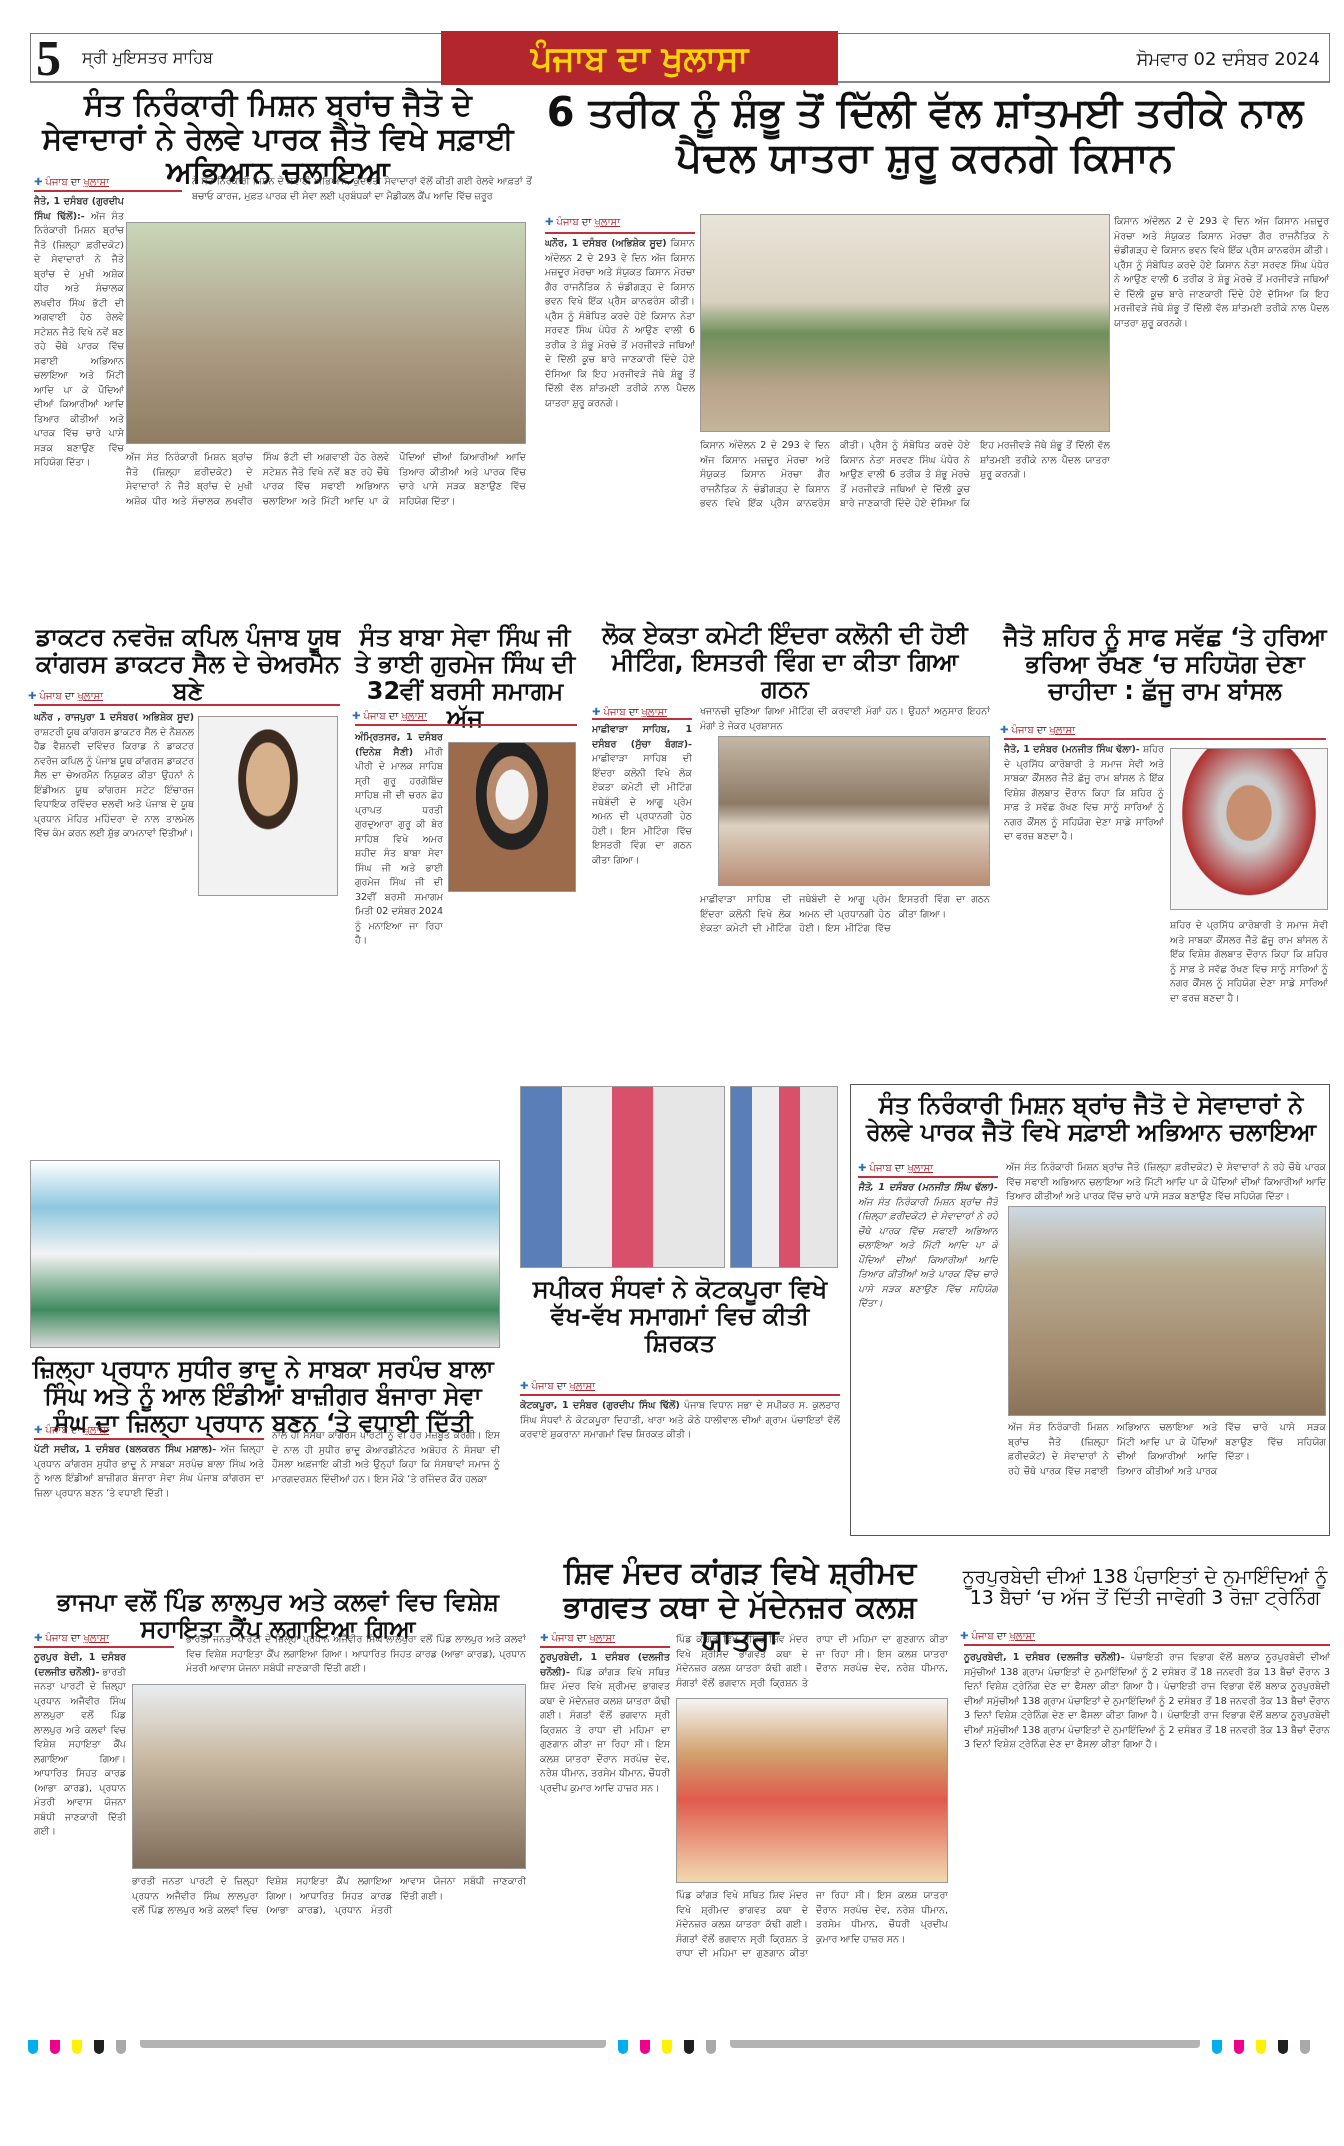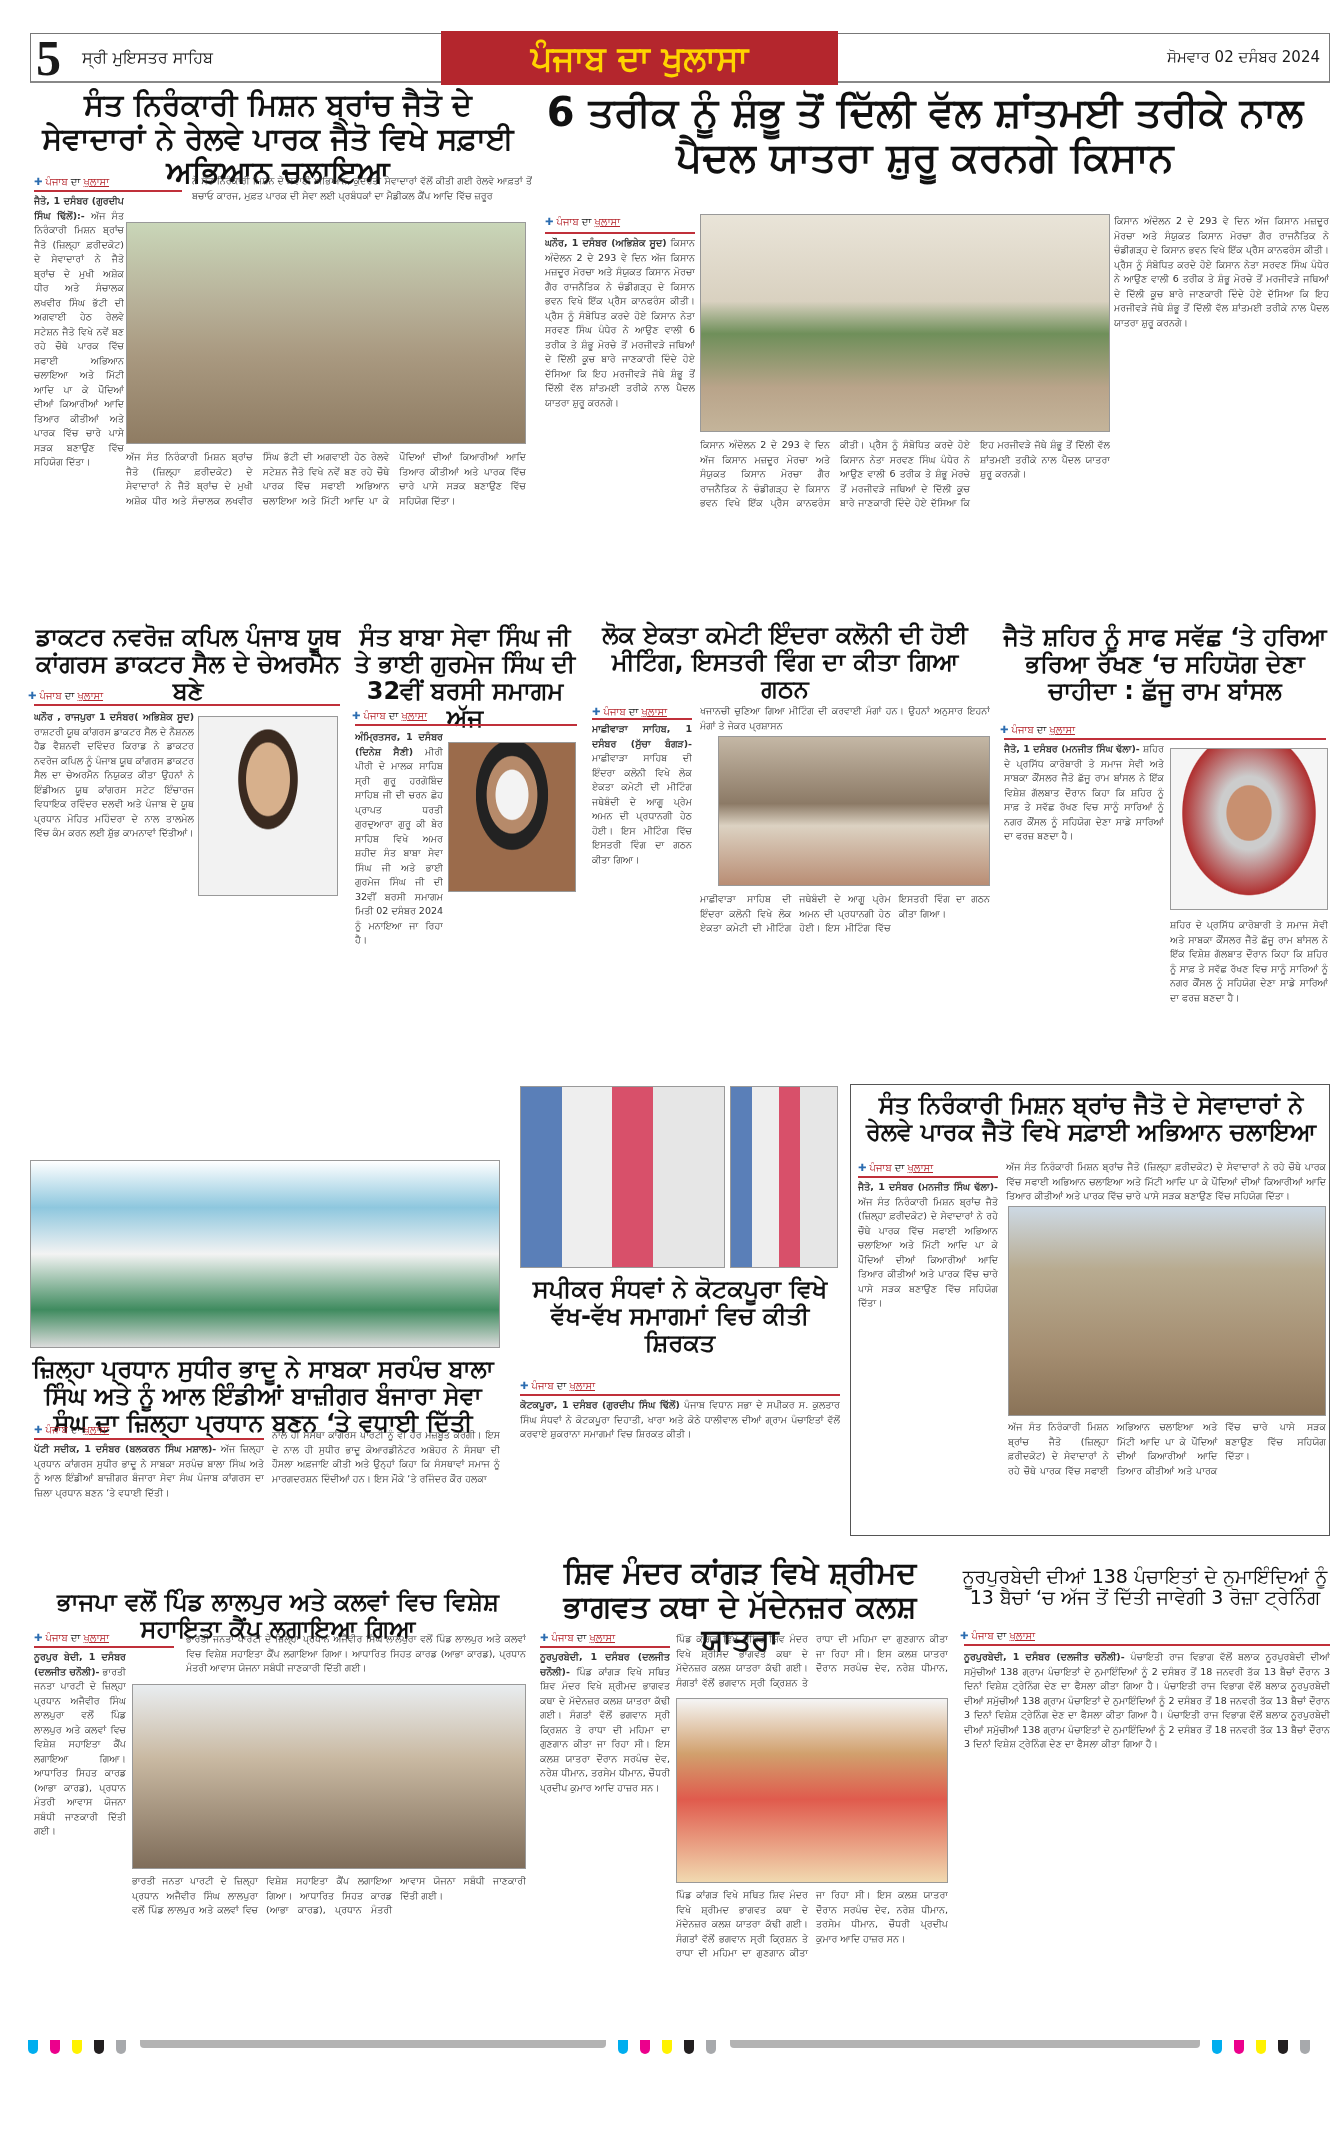--- a/index.html
+++ b/index.html
@@ -2,21 +2,21 @@
 <html><head>
 <meta charset="utf-8">
 <style>
   html, body { margin: 0; padding: 0; background: #ffffff; }
   body { width: 1344px; height: 2146px; position: relative; overflow: hidden; font-family: "DejaVu Sans", sans-serif; color: #1a1a1a; }
   .abs { position: absolute; }
   .masthead { left: 30px; top: 33px; width: 1300px; height: 50px; border: 1px solid #777; border-bottom: 2px solid #888; box-sizing: border-box; }
   .page-no { left: 36px; top: 30px; font-family: "Liberation Serif", serif; font-size: 50px; font-weight: bold; line-height: 56px; }
   .city { left: 82px; top: 48px; font-size: 16px; }
   .brand { left: 441px; top: 31px; width: 397px; height: 54px; background: #b4262d; color: #ffd400; font-size: 34px; font-weight: bold; text-align: center; line-height: 54px; }
-  .date { right: 24px; top: 48px; font-size: 15px; }
+  .date { right: 24px; top: 48px; font-size: 18px; }
   .headline { font-weight: bold; text-align: center; color: #111; line-height: 1.12; }
   .h-xl { font-size: 40px; }
   .h-l { font-size: 30px; }
   .h-m { font-size: 24px; }
   .h-s { font-size: 19px; font-weight: normal; }
   .credit { font-size: 10px; text-align: left; color: #b4262d; }
   .credit .plus { color: #2b6cb0; }
   .credit .da { color: #111; }
   .credit .khul { text-decoration: underline; }
   .rule { height: 2px; background: #c0303a; }
@@ -163,21 +163,21 @@
 <div class="abs boxed" style="left:850px;top:1084px;width:480px;height:452px;"></div>
 <div class="abs headline h-m" style="left:856px;top:1092px;width:470px;">ਸੰਤ ਨਿਰੰਕਾਰੀ ਮਿਸ਼ਨ ਬ੍ਰਾਂਚ ਜੈਤੋ ਦੇ ਸੇਵਾਦਾਰਾਂ ਨੇ ਰੇਲਵੇ ਪਾਰਕ ਜੈਤੋ ਵਿਖੇ ਸਫ਼ਾਈ ਅਭਿਆਨ ਚਲਾਇਆ</div>
 <div class="abs body" style="left:1006px;top:1160px;width:320px;height:42px;">ਅੱਜ ਸੰਤ ਨਿਰੰਕਾਰੀ ਮਿਸ਼ਨ ਬ੍ਰਾਂਚ ਜੈਤੋ (ਜ਼ਿਲ੍ਹਾ ਫ਼ਰੀਦਕੋਟ) ਦੇ ਸੇਵਾਦਾਰਾਂ ਨੇ ਰਹੇ ਚੌਥੇ ਪਾਰਕ ਵਿੱਚ ਸਫਾਈ ਅਭਿਆਨ ਚਲਾਇਆ ਅਤੇ ਮਿੱਟੀ ਆਦਿ ਪਾ ਕੇ ਪੌਦਿਆਂ ਦੀਆਂ ਕਿਆਰੀਆਂ ਆਦਿ ਤਿਆਰ ਕੀਤੀਆਂ ਅਤੇ ਪਾਰਕ ਵਿੱਚ ਚਾਰੇ ਪਾਸੇ ਸੜਕ ਬਣਾਉਣ ਵਿੱਚ ਸਹਿਯੋਗ ਦਿੱਤਾ।</div>
 <div class="abs credit" style="left:858px;top:1162px;width:140px;">
   <span class="plus">✚</span>
   <span>ਪੰਜਾਬ</span>
   <span class="da">ਦਾ</span>
   <span class="khul">ਖੁਲਾਸਾ</span>
 </div>
 <div class="abs rule" style="left:858px;top:1176px;width:140px;"></div>
-<div class="abs body" style="left:858px;top:1180px;width:140px;height:352px;">
+<div class="abs body" style="left:858px;top:1180px;width:140px;height:352px;font-style:italic;">
   <p><b>ਜੈਤੋ, 1 ਦਸੰਬਰ (ਮਨਜੀਤ ਸਿੰਘ ਢੱਲਾ)-</b> <span>ਅੱਜ ਸੰਤ ਨਿਰੰਕਾਰੀ ਮਿਸ਼ਨ ਬ੍ਰਾਂਚ ਜੈਤੋ (ਜ਼ਿਲ੍ਹਾ ਫ਼ਰੀਦਕੋਟ) ਦੇ ਸੇਵਾਦਾਰਾਂ ਨੇ ਰਹੇ ਚੌਥੇ ਪਾਰਕ ਵਿੱਚ ਸਫਾਈ ਅਭਿਆਨ ਚਲਾਇਆ ਅਤੇ ਮਿੱਟੀ ਆਦਿ ਪਾ ਕੇ ਪੌਦਿਆਂ ਦੀਆਂ ਕਿਆਰੀਆਂ ਆਦਿ ਤਿਆਰ ਕੀਤੀਆਂ ਅਤੇ ਪਾਰਕ ਵਿੱਚ ਚਾਰੇ ਪਾਸੇ ਸੜਕ ਬਣਾਉਣ ਵਿੱਚ ਸਹਿਯੋਗ ਦਿੱਤਾ।</span></p>
 </div>
 <div class="abs photo ph-nirankari" style="left:1008px;top:1206px;width:318px;height:210px;"></div>
 <div class="abs body" style="left:1008px;top:1420px;width:318px;height:112px;column-count:3;column-gap:8px;">ਅੱਜ ਸੰਤ ਨਿਰੰਕਾਰੀ ਮਿਸ਼ਨ ਬ੍ਰਾਂਚ ਜੈਤੋ (ਜ਼ਿਲ੍ਹਾ ਫ਼ਰੀਦਕੋਟ) ਦੇ ਸੇਵਾਦਾਰਾਂ ਨੇ ਰਹੇ ਚੌਥੇ ਪਾਰਕ ਵਿੱਚ ਸਫਾਈ ਅਭਿਆਨ ਚਲਾਇਆ ਅਤੇ ਮਿੱਟੀ ਆਦਿ ਪਾ ਕੇ ਪੌਦਿਆਂ ਦੀਆਂ ਕਿਆਰੀਆਂ ਆਦਿ ਤਿਆਰ ਕੀਤੀਆਂ ਅਤੇ ਪਾਰਕ ਵਿੱਚ ਚਾਰੇ ਪਾਸੇ ਸੜਕ ਬਣਾਉਣ ਵਿੱਚ ਸਹਿਯੋਗ ਦਿੱਤਾ।</div>
 
 <div class="abs headline h-m" style="left:28px;top:1556px;width:500px;margin-top:33px;">ਭਾਜਪਾ ਵਲੋਂ ਪਿੰਡ ਲਾਲਪੁਰ ਅਤੇ ਕਲਵਾਂ ਵਿਚ ਵਿਸ਼ੇਸ਼ ਸਹਾਇਤਾ ਕੈਂਪ ਲਗਾਇਆ ਗਿਆ</div>
 <div class="abs credit" style="left:34px;top:1632px;width:140px;">
   <span class="plus">✚</span>
   <span>ਪੰਜਾਬ</span>
   <span class="da">ਦਾ</span>

